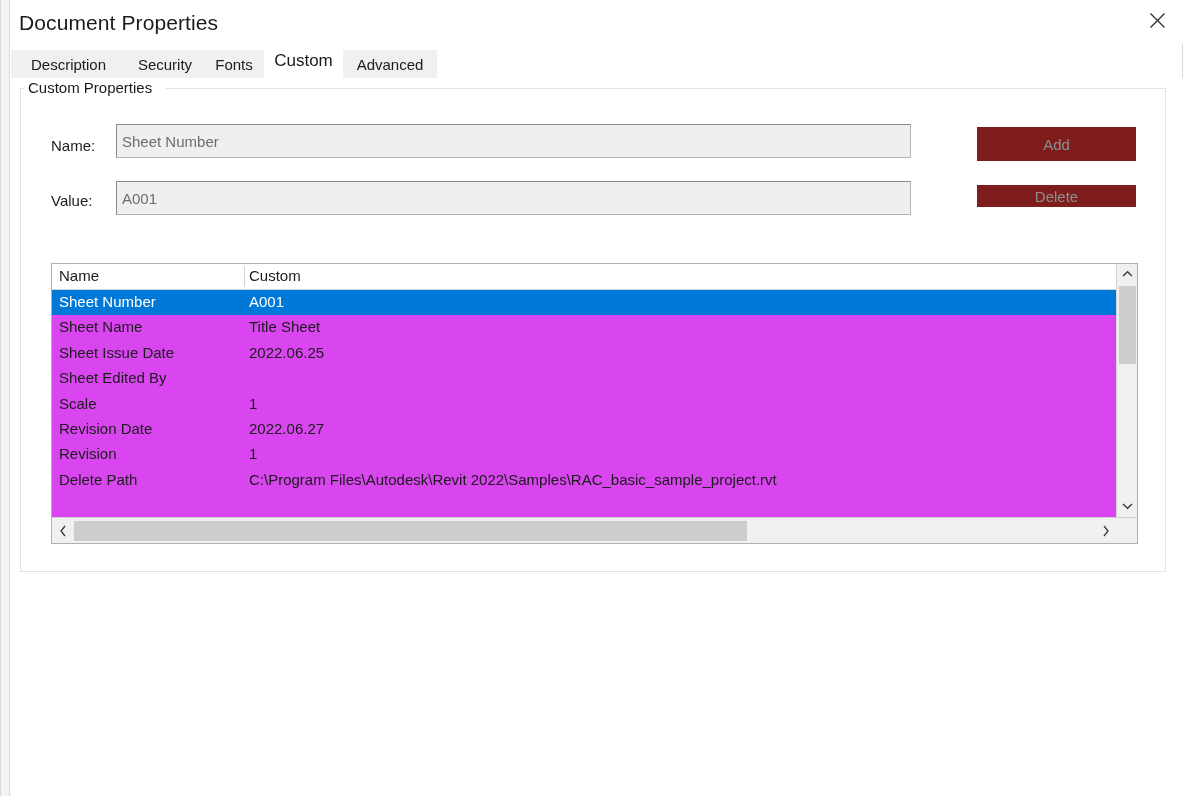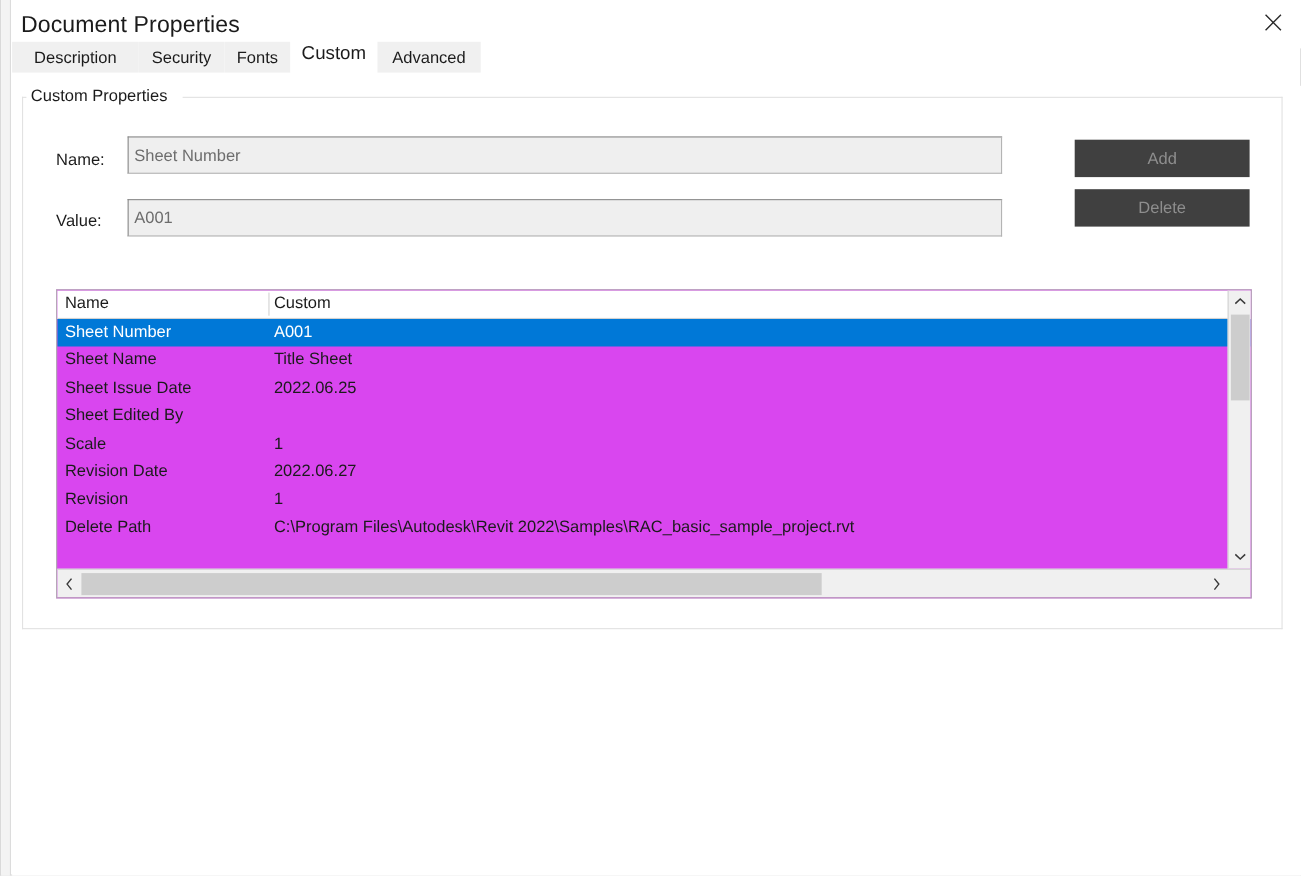--- a/index.html
+++ b/index.html
@@ -66,21 +66,21 @@
   #close-button svg { display: block; }
 
   
   #tabstrip {
     position: absolute;
     left: 10px; top: 44px;
     width: 1172px; height: 34px;
   }
   .tab {
     position: absolute;
-    bottom: 12px;
+    bottom: 0;
     height: 28px;
     background: #f0f0f0;
     color: #1b1b1b;
     font-size: 15px;
     display: flex;
     align-items: center;
     justify-content: center;
     box-sizing: border-box;
     cursor: default;
     white-space: nowrap;
@@ -153,21 +153,21 @@
     align-items: center;
     padding-left: 5px;
     overflow: hidden;
     white-space: nowrap;
   }
 
   
   .btn {
     position: absolute;
     box-sizing: border-box;
-    background: #404040;
+    background: #7f1d1d;
     color: #8e8e8e;
     border: none;
     font-size: 15px;
     font-family: "Liberation Sans", sans-serif;
     display: flex;
     align-items: center;
     justify-content: center;
     cursor: default;
     white-space: nowrap;
   }
@@ -310,21 +310,21 @@
     <div class="gb-top-right"></div>
     <div id="groupbox-label">Custom Properties</div>
 
     <div class="field-label" style="left:40px; top:59px;">Name:</div>
     <div class="textbox" style="left:105px; top:46px; width:795px; height:34px;" title="Sheet Number">Sheet Number</div>
 
     <div class="field-label" style="left:40px; top:114px;">Value:</div>
     <div class="textbox" style="left:105px; top:103px; width:795px; height:34px;" title="A001">A001</div>
 
     <div class="btn" style="left:966px; top:49px; width:159px; height:34px;">Add</div>
-    <div class="btn" style="left:966px; top:94px; width:159px; height:34px;text-align:center;">Delete</div>
+    <div class="btn" style="left:966px; top:107px; width:159px; height:22px;text-align:center;">Delete</div>
 
     <div id="listview">
 
       <div id="list-header">
         <div class="hdr-cell" style="left:7px;">Name</div>
         <div class="hdr-divider" style="left:192px;"></div>
         <div class="hdr-cell" style="left:197px;">Custom</div>
       </div>
 
       <div id="rows-clip">

